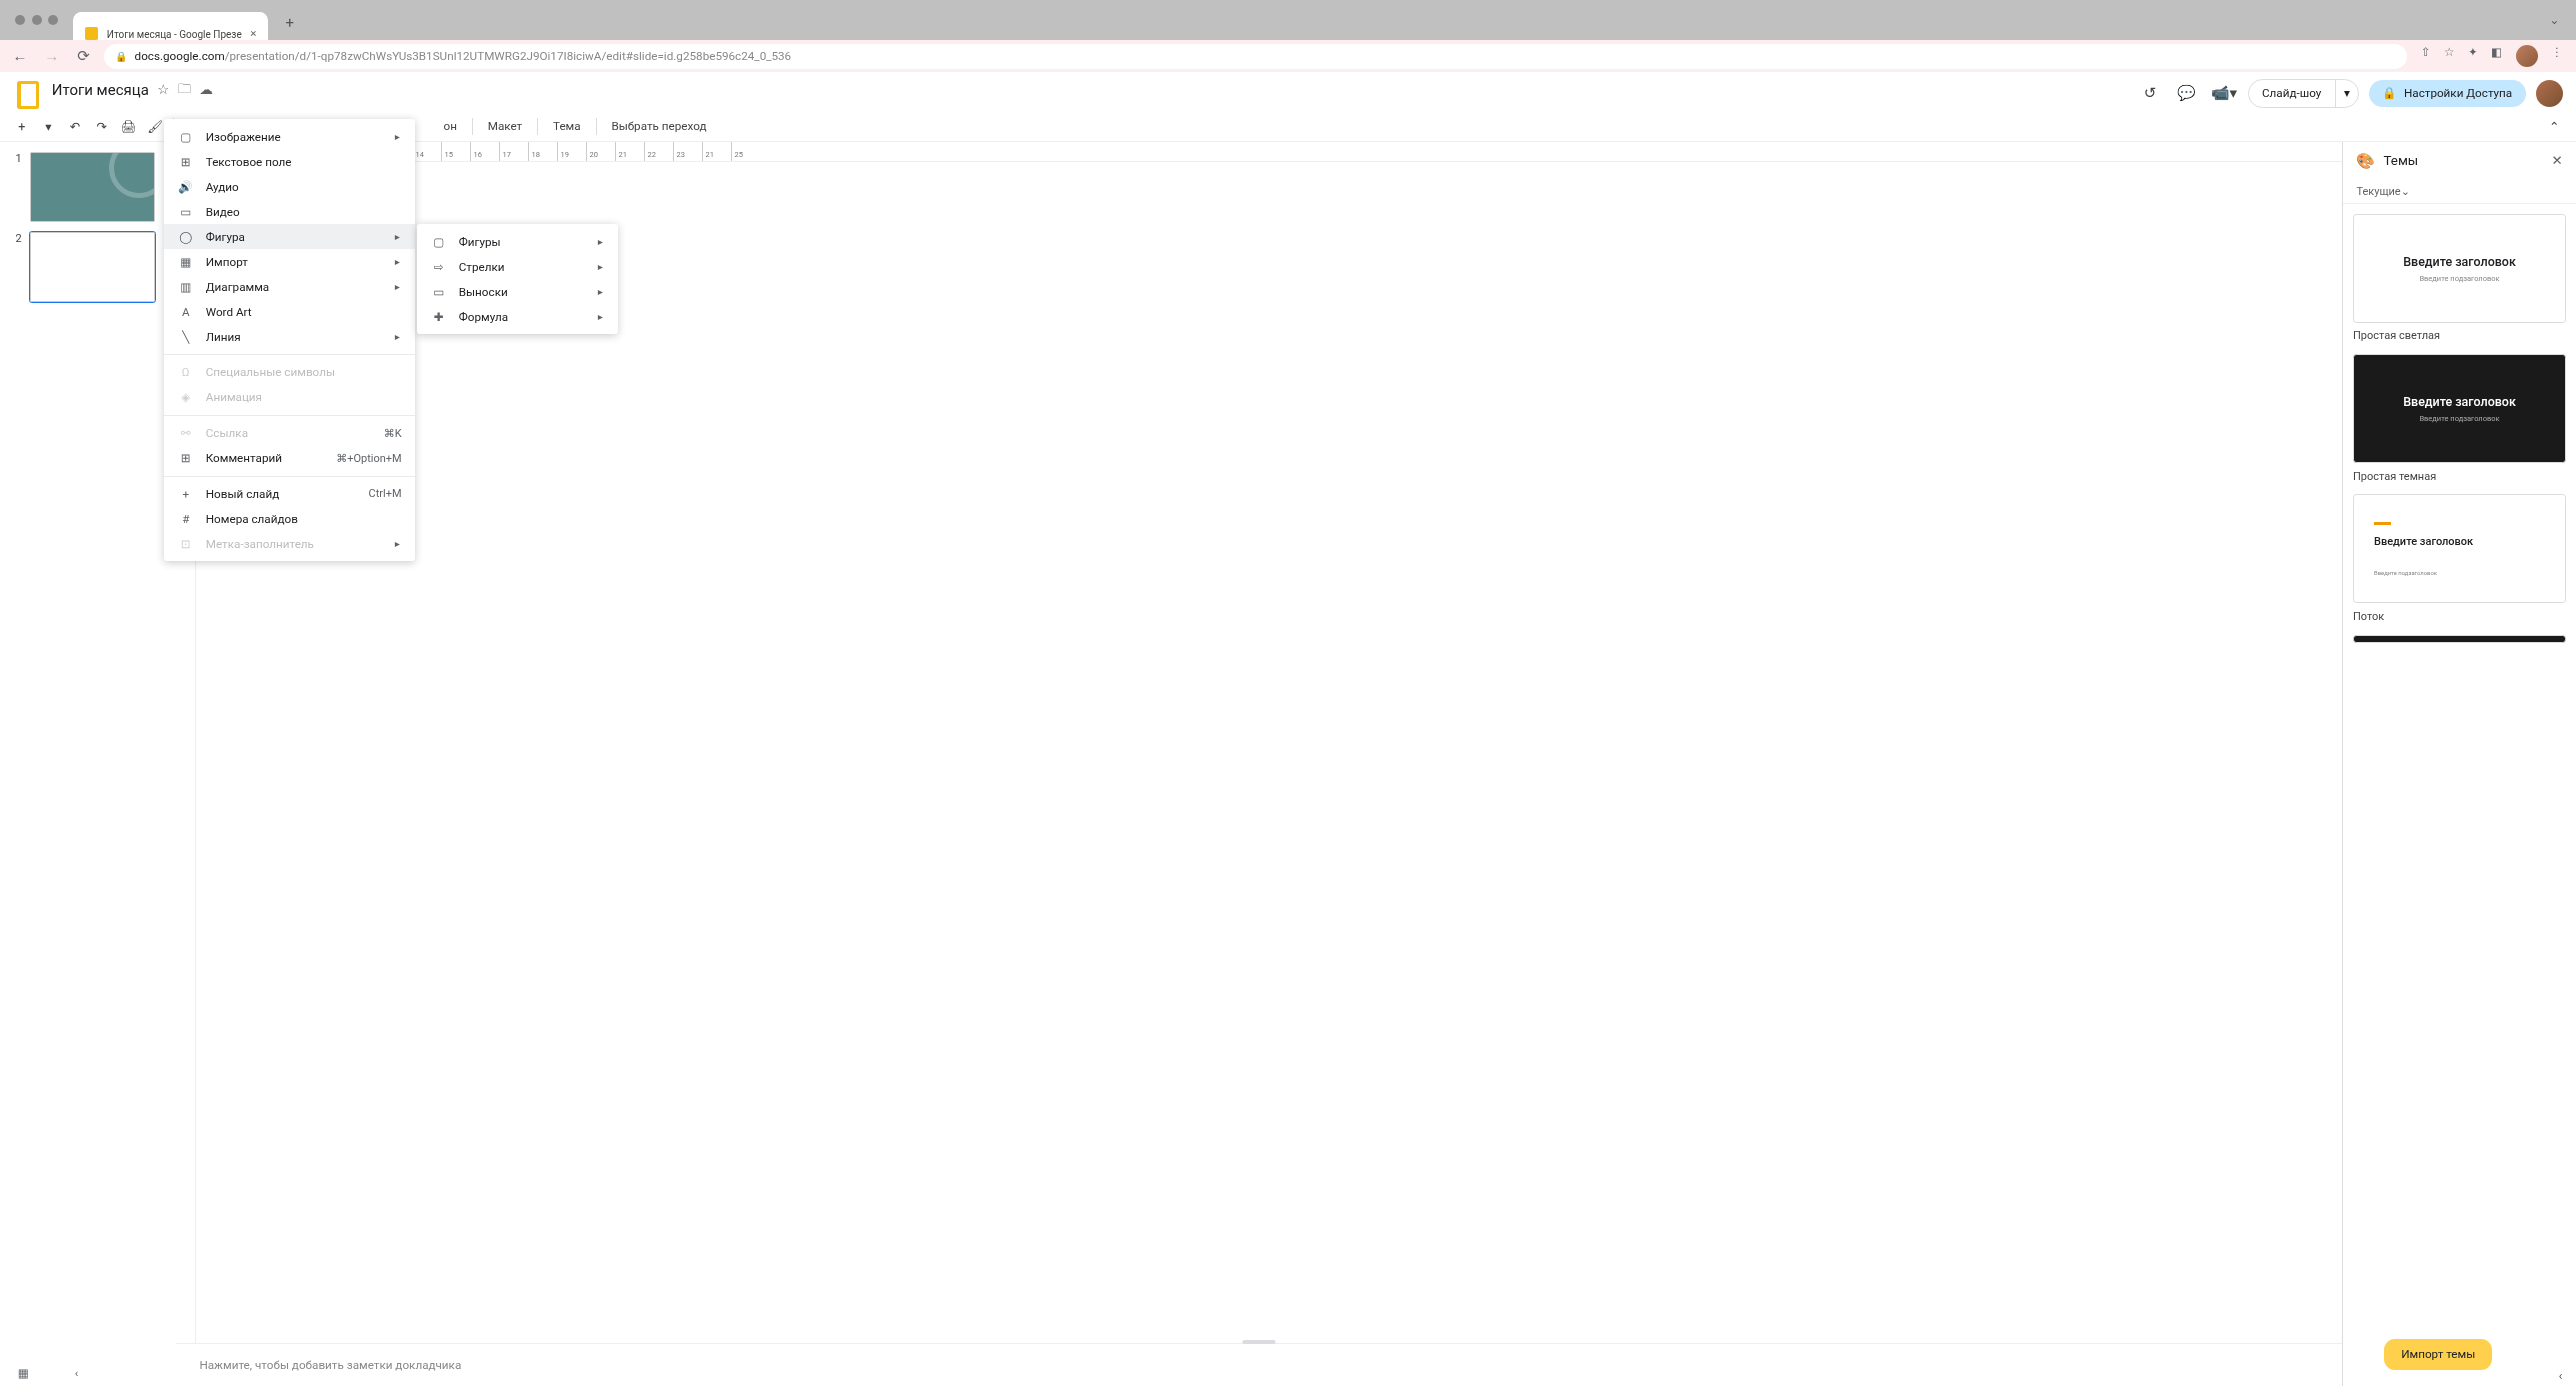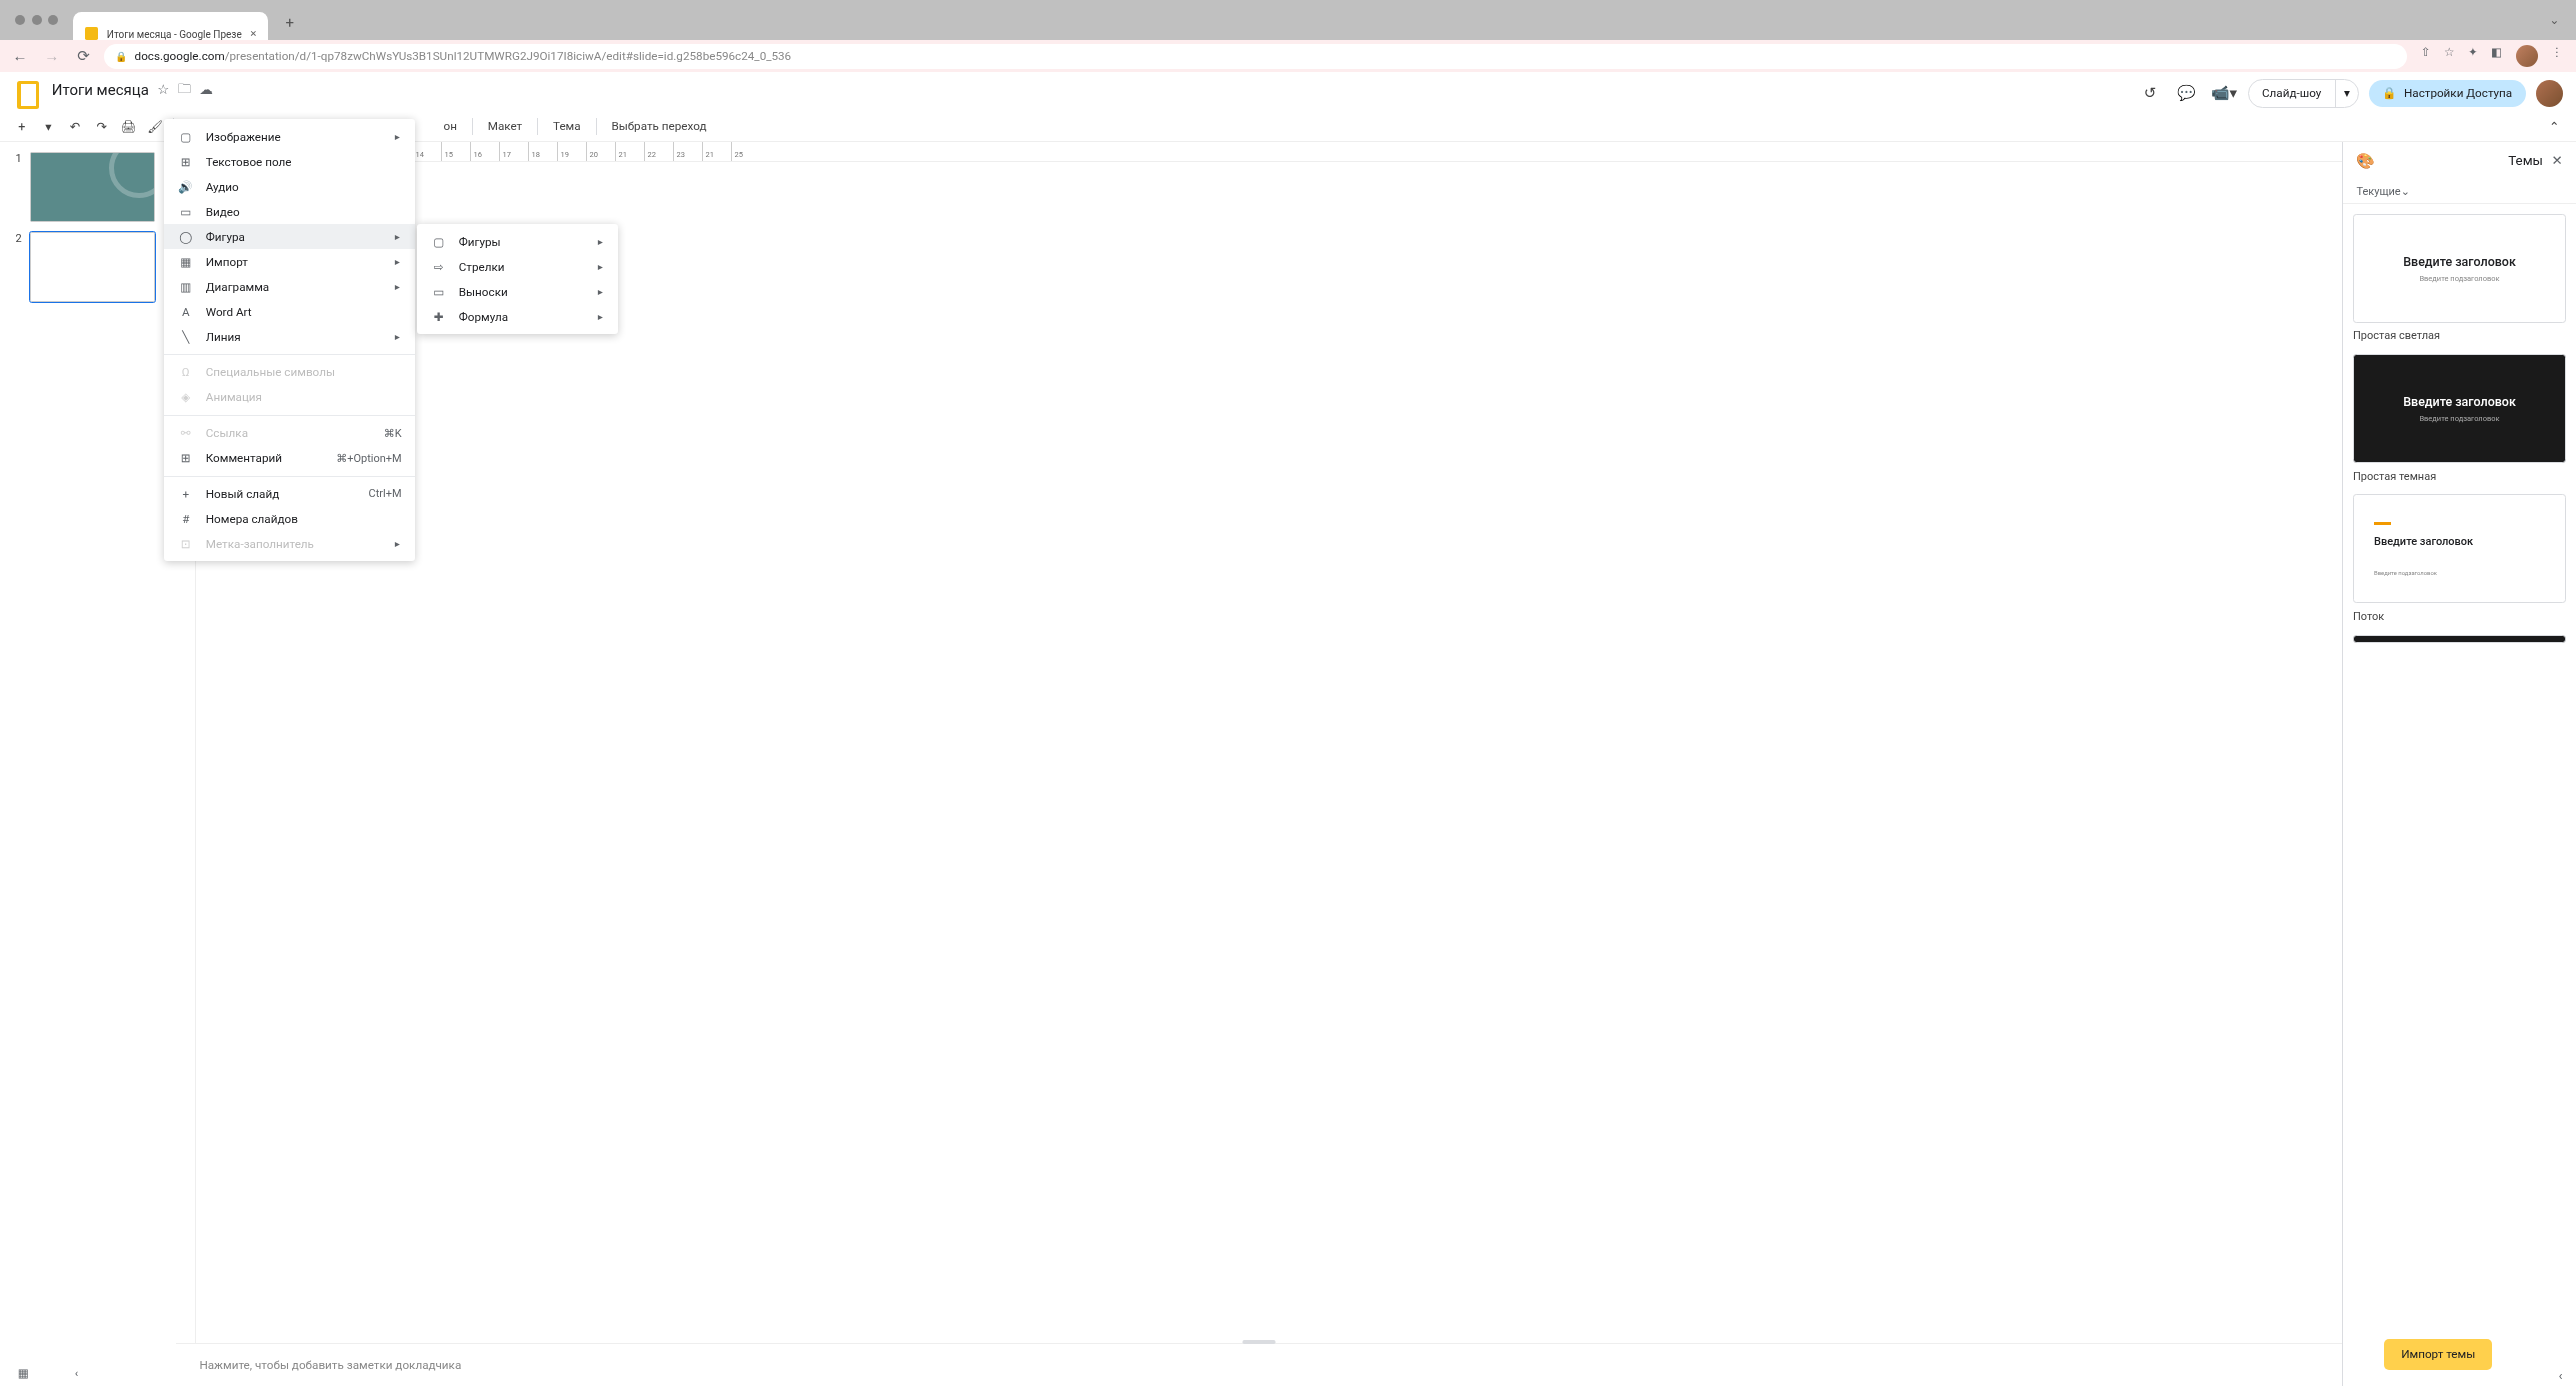--- a/index.html
+++ b/index.html
@@ -75,33 +75,33 @@
   .notes-handle { position:absolute; top:-3.3px; left:50%; transform:translateX(-50%); width:33px; height:3.3px; background:#dadce0; border-radius:1.7px;}
   
   .bottom-bar { position: fixed; left: 13.4px; bottom: 10px; display: flex; align-items:center; gap: 33px;}
   .bb-btn { width: 20px; height: 20px; color:#5f6368; display:flex; align-items:center; justify-content:center;}
   .explore-btn { position: fixed; right: 13.4px; bottom: 10px; color:#5f6368; font-size: 13.4px;}
   
   
   .themes-panel { width: 234px; border-left: 0.8px solid #dadce0; display:flex; flex-direction:column; background:#fff;}
   .themes-hdr { display:flex; align-items:center; padding: 10px 13.4px; gap:8.4px;}
   .themes-hdr .palette { color:#f29900; font-size:15px;}
-  .themes-title { font-size: 13.4px; flex:1;text-align:right;}
+  .themes-title { font-size: 13.4px; flex:1;}
   .themes-close { color:#5f6368; font-size:13.4px;}
   .themes-sub { padding: 5px 13.4px; display:flex; justify-content:flex-start; color:#5f6368; font-size:11px; border-bottom:0.8px solid #eee;}
   .themes-list { flex:1; overflow-y:auto; padding: 10px;}
   .theme-card { border:0.8px solid #dadce0; border-radius:3.3px; height: 109px; margin-bottom: 6.7px; display:flex; flex-direction:column; align-items:center; justify-content:center; gap: 5px;}
   .theme-card.dark { background:#1a1a1a; color:#fff;}
   .theme-card.streamline { align-items:flex-start; padding-left: 20px; justify-content:center;}
   .theme-card .t-title { font-size: 12.5px; font-weight:500;}
   .theme-card .t-sub { font-size: 7.5px; color:#888;}
   .theme-card.dark .t-sub { color:#aaa;}
   .theme-label { font-size:11px; color:#444; margin-bottom: 11.7px;}
   .theme-card.part { height: 8.4px; background:#1a1a1a; margin-bottom:0;}
-  .import-btn { position: absolute; right: 84px; bottom: 23.4px; background:#ffd04c; padding: 8.4px 16.7px; border-radius: 5px; font-size:11.7px; z-index: 500;}
+  .import-btn { position: absolute; right: 84px; bottom: 23.4px; background:#ffd04c; padding: 8.4px 16.7px; border-radius: 11px; font-size:11.7px; z-index: 500;}
   
   
   .dropdown { position: absolute; background:#fff; box-shadow: 0 1.7px 8.4px rgba(0,0,0,0.2); border-radius: 3.3px; padding: 5px 0; z-index: 1000; min-width: 251px;}
   .dd-item { display:flex; align-items:center; padding: 5px 13.4px; gap: 11.7px; font-size: 11.7px; color:#202124; min-height: 25px;}
   .dd-item.disabled { color:#bdbdbd;}
   .dd-item.highlighted { background:#eef0f2;}
   .dd-icon { width: 16.7px; text-align:center; color:#5f6368; font-size: 11.7px;}
   .dd-item.disabled .dd-icon { color:#d0d0d0;}
   .dd-label { flex:1;}
   .dd-arrow { color:#5f6368; font-size: 8.4px;}

